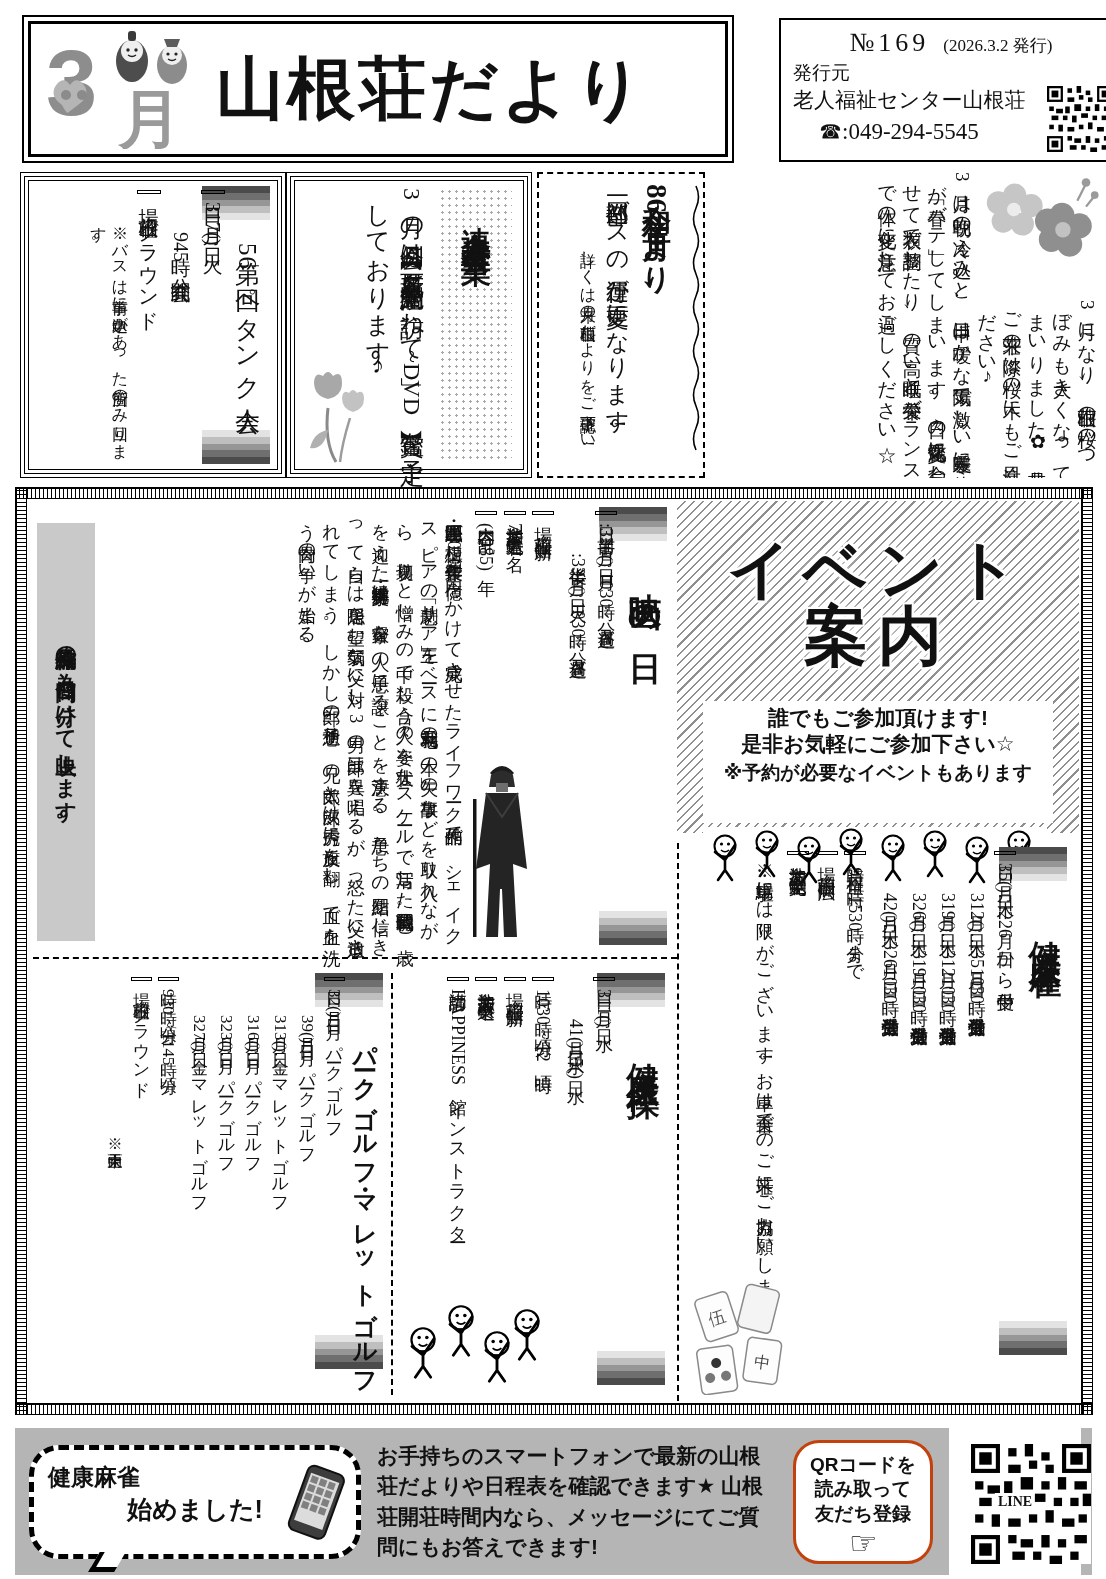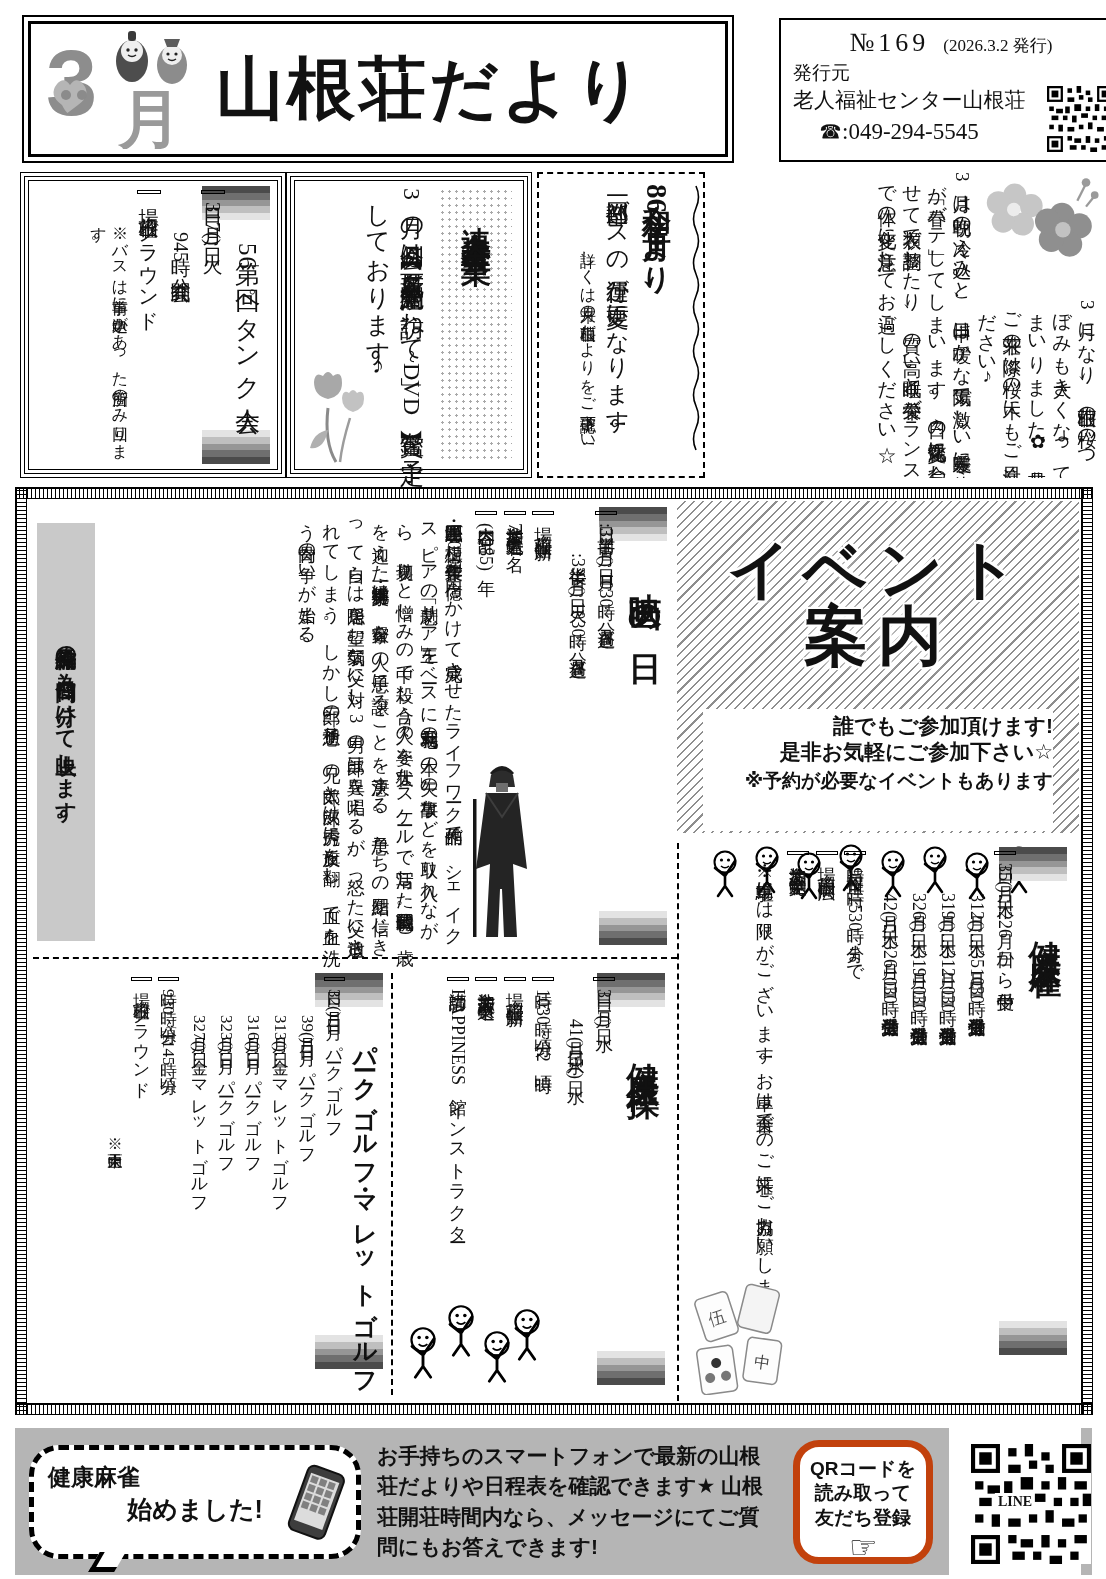--- a/index.html
+++ b/index.html
@@ -71,21 +71,21 @@
   .fe-left,.fe-right { top:0; bottom:0; width:12px; background:repeating-linear-gradient(0deg,#000 0 1px,transparent 1px 4px); border-left:2px solid #000; border-right:1.5px solid #000; }
   .fe-left { left:0; } .fe-right { right:0; }
   #main-content { position:absolute; inset:14px; }
 
   
   #banner { position:absolute; right:0; top:0; width:402px; height:332px;
     background:repeating-linear-gradient(135deg,#fff 0 5px,#8e8e8e 5px 6.5px); padding:8px; }
   #banner-title { height:188px; display:flex; flex-direction:column; align-items:center; justify-content:center;
     font-size:64px; font-weight:bold; line-height:1.04; letter-spacing:10px;
     text-shadow:2px 2px 0 #fff,-2px -2px 0 #fff,2px -2px 0 #fff,-2px 2px 0 #fff,0 0 7px #fff,0 0 12px #fff; }
-  #banner-white { background:#fff; margin:12px 18px; height:122px; text-align:right; padding-top:4px; }
+  #banner-white { background:#fff; margin:4px 18px; height:122px; text-align:center; padding-top:4px; }
   #banner-white .s1 { font-size:21px; font-weight:bold; line-height:1.25; }
   #banner-white .s2 { font-size:19px; font-weight:bold; margin-top:2px; }
   #banner-people { display:block; margin:2px auto 0; }
 
   
   #sec-mahjong { position:absolute; right:0; top:342px; width:402px; height:558px; border-left:2.5px dashed #000; }
   #mahjong-v { position:absolute; inset:6px; padding:2px; font-size:18px; line-height:1.38; }
   #mahjong-title { padding-top:64px; }
   #sec-mahjong .bar-a { right:12px; top:4px; }
   #sec-mahjong .bar-b { right:12px; bottom:46px; }
@@ -122,21 +122,21 @@
   
   #bottom-bar { position:absolute; left:15px; top:1428px; width:1077px; height:147px; background:#b5b5b5;
     display:flex; align-items:center; gap:16px; padding:0 14px; }
   #line-bubble { position:relative; width:332px; height:114px; background:#fff; border:5px dashed #000; border-radius:30px; padding:12px 14px; flex:none; }
   #line-bubble .b1 { font-size:25px; font-weight:bold; letter-spacing:1px; }
   #line-bubble .b2 { font-size:23px; font-weight:bold; }
   #line-bubble .b3 { font-size:25px; font-weight:bold; text-align:center; }
   #bubble-tail { position:absolute; left:60px; bottom:-18px; width:26px; height:20px; background:#fff; border-left:5px solid #000; border-bottom:5px solid #000; transform:skewX(-30deg); }
   #line-phone { position:absolute; right:8px; top:12px; width:66px; height:88px; }
   #line-text { width:400px; font-size:21px; font-weight:bold; line-height:1.45; flex:none; }
-  #qr-note { width:140px; height:124px; background:#fff; border:7px solid #c2410c; border-radius:26px; text-align:center;
+  #qr-note { width:140px; height:124px; background:#fff; border:3px solid #c2410c; border-radius:26px; text-align:center;
     font-size:19px; font-weight:bold; padding-top:10px; line-height:1.3; flex:none; }
   #qr-hand { font-size:32px; line-height:1; }
   #line-qr-wrap { position:relative; width:132px; height:160px; background:#fff; padding:22px; flex:none; margin-left:auto; }
   #line-qr { width:120px; height:120px; }
   #line-qr-label { position:absolute; left:50%; top:50%; transform:translate(-50%,-50%); background:#fff; font-size:14px; font-weight:bold; padding:1px 3px; }
 </style>
 </head>
 <body>
 
 <svg width="0" height="0" style="position:absolute" aria-hidden="true">

